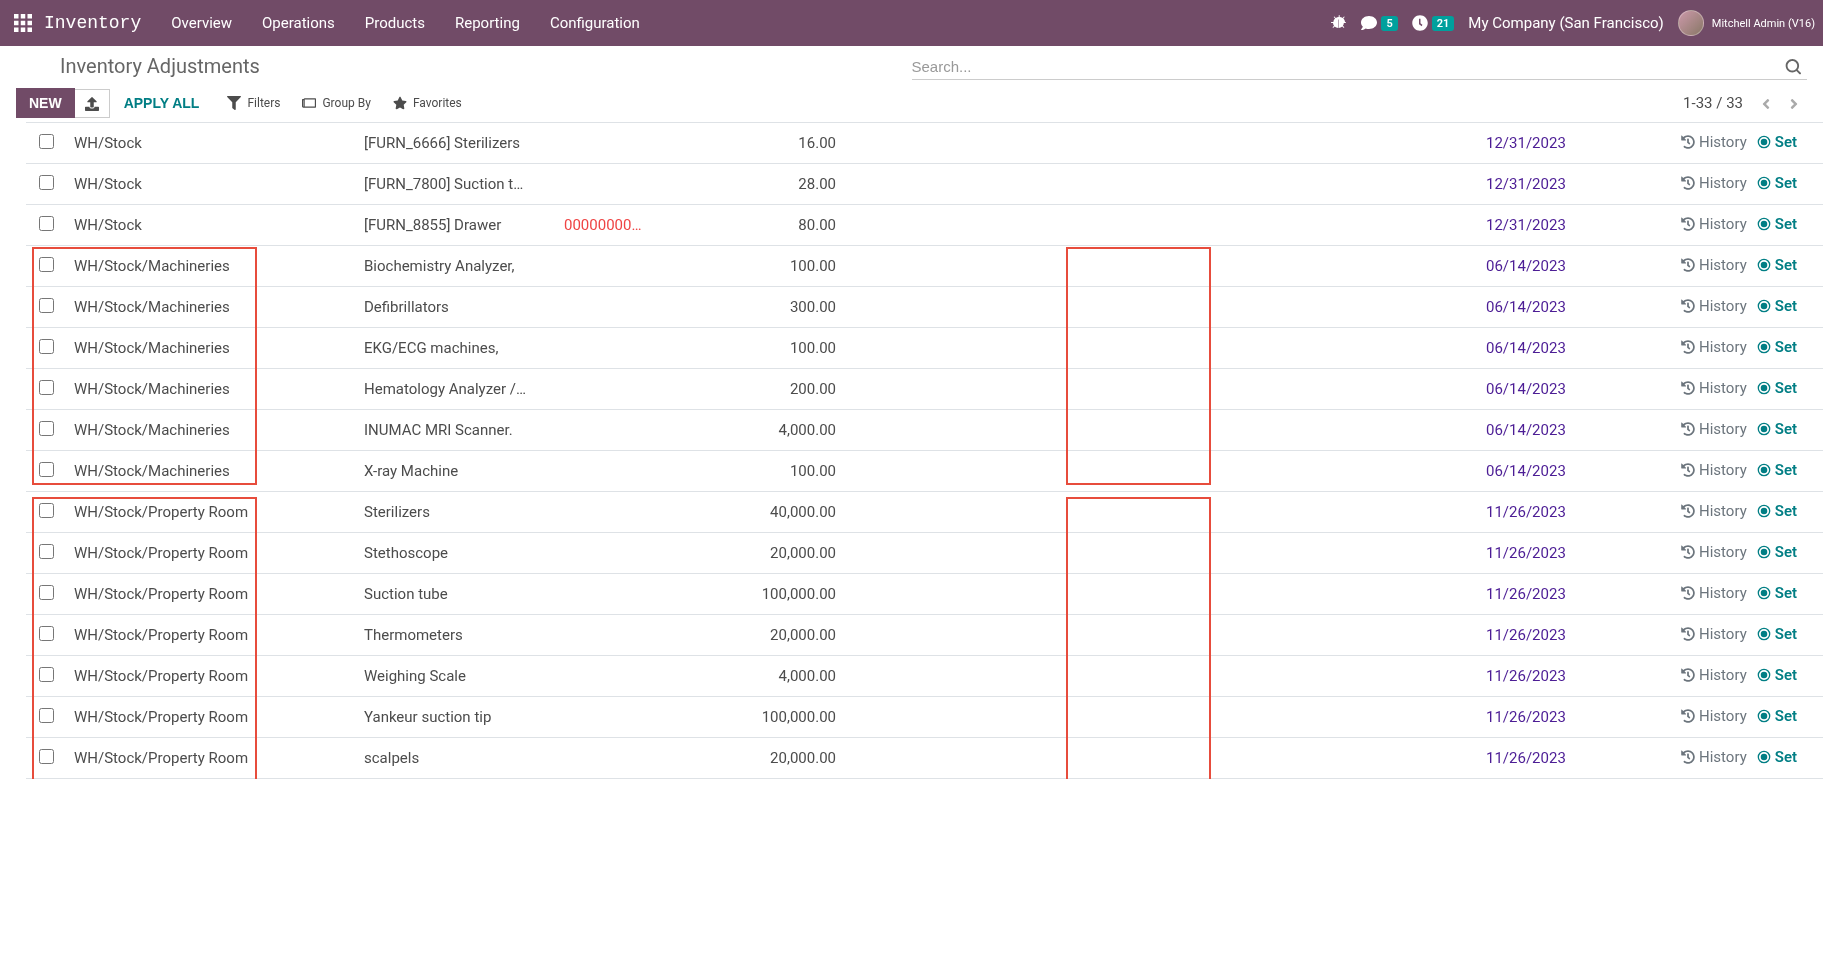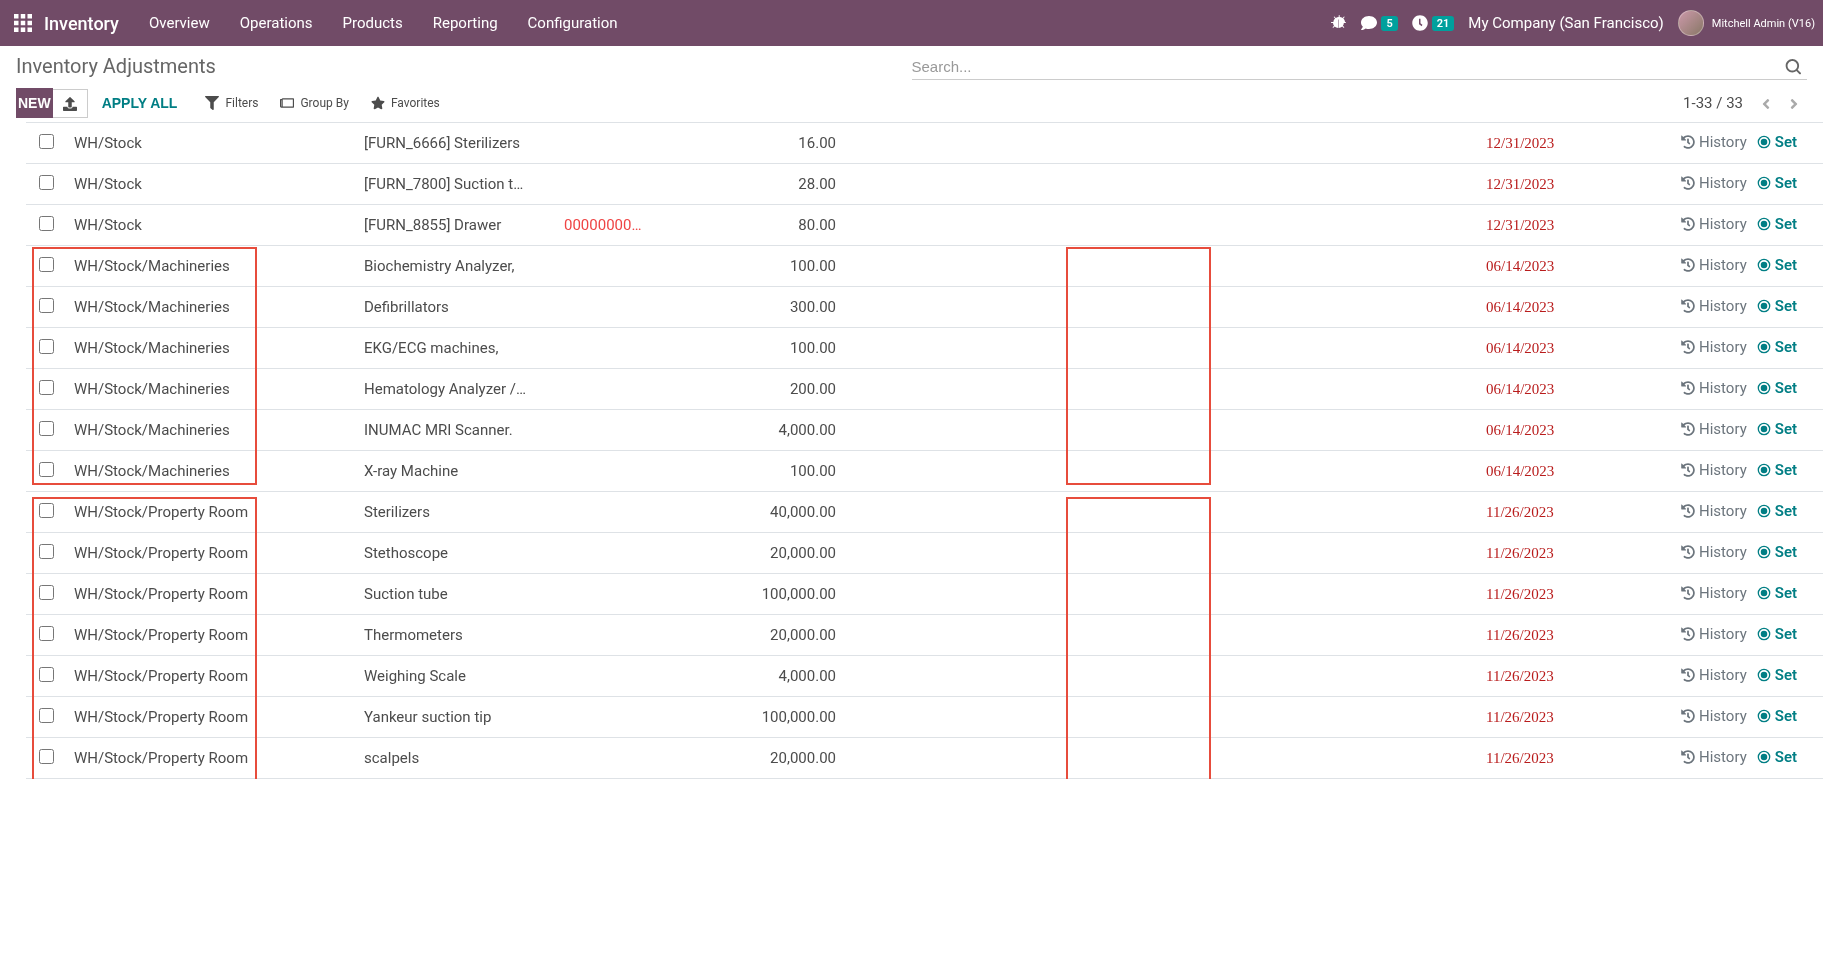--- a/index.html
+++ b/index.html
@@ -1,64 +1,64 @@
 <!DOCTYPE html>
 <html><head>
   <meta charset="utf-8">
   <style>
     * { margin: 0; padding: 0; box-sizing: border-box; }
     body { font-family: -apple-system, BlinkMacSystemFont, "Segoe UI", Roboto, "Helvetica Neue", sans-serif; font-size: 14px; color: #4c4c4c; background: #fff; }
     
     .navbar { background: #714B67; height: 46px; display: flex; align-items: center; padding: 0 8px; color: #fff; }
     .nav-apps { width: 30px; height: 30px; display: flex; align-items: center; justify-content: center; cursor: pointer; }
     .nav-apps svg { width: 18px; height: 18px; fill: #fff; }
-    .nav-brand { font-size: 18px; font-weight: 500; margin: 0 18px 0 6px; }
+    .nav-brand { font-size: 18px; font-weight: 500; margin: 0 18px 0 6px; font-family: Liberation Mono, monospace; }
     .nav-menu { display: flex; gap: 6px; }
     .nav-item { padding: 6px 12px; font-size: 15px; cursor: pointer; color: #fff; }
     .nav-right { margin-left: auto; display: flex; align-items: center; gap: 14px; }
     .nav-right-item { display: flex; align-items: center; gap: 4px; cursor: pointer; font-size: 15px; }
     .badge { background: #00A09D; color: #fff; font-size: 11px; padding: 1px 5px; border-radius: 3px; font-weight: 600; }
     .nav-company { font-size: 15px; }
     .nav-user { display: flex; align-items: center; gap: 8px; font-size: 11px; }
     .avatar { width: 26px; height: 26px; border-radius: 50%; background: linear-gradient(135deg, #c9a 0%, #876 100%); border: 1px solid rgba(255,255,255,0.3); }
     
     .control-panel { padding: 8px 16px 0 16px; }
     .cp-top { display: flex; align-items: flex-start; margin-bottom: 8px; }
     .cp-top-left { flex: 1; }
-    .page-title { font-size: 20px; color: #666; font-weight: 400; }
+    .page-title { font-size: 20px; color: #666; font-weight: 400; margin-left: 44px; }
     .cp-top-right { flex: 1; display: flex; align-items: center; }
     .search-box { flex: 1; display: flex; align-items: center; border-bottom: 1px solid #ccc; padding: 4px 0; }
     .search-input { flex: 1; border: none; outline: none; font-size: 15px; color: #666; background: transparent; }
     .search-input::placeholder { color: #999; }
     .search-icon { color: #666; padding: 0 6px; }
     
     .cp-bottom { display: flex; align-items: center; margin-top: 6px; }
     .cp-bottom-left { display: flex; align-items: center; gap: 0; }
-    .btn-new { background: #714B67; color: #fff; border: 1px solid #714B67; padding: 6px 1px; font-weight: 600; cursor: pointer; font-size: 14px; }
+    .btn-new { background: #714B67; color: #fff; border: 1px solid #714B67; padding: 6px 12px; font-weight: 600; cursor: pointer; font-size: 14px; }
     .btn-upload { background: #fff; color: #4c4c4c; border: 1px solid #ccc; border-left: none; padding: 6px 10px; cursor: pointer; }
     .btn-applyall { background: transparent; color: #017E84; border: none; padding: 6px 14px; font-weight: 600; cursor: pointer; font-size: 14px; }
     .cp-bottom-right { flex: 1; display: flex; align-items: center; justify-content: space-between; padding-left: 14px; }
     .search-options { display: flex; gap: 22px; }
     .search-opt { display: flex; align-items: center; gap: 6px; cursor: pointer; color: #4c4c4c; font-size: 12px; }
     .pager-area { display: flex; align-items: center; gap: 10px; color: #4c4c4c; }
     .pager-text { font-size: 15px; }
     .pager-nav { display: flex; gap: 2px; }
     .pager-btn { color: #aaa; padding: 2px 5px; cursor: pointer; }
     
     .list-table { width: 100%; border-collapse: collapse; margin-top: 4px; }
     .list-table td { padding: 10px 8px; border-bottom: 1px solid #dee2e6; vertical-align: middle; font-size: 15px; }
     .list-table tr:first-child td { border-top: 1px solid #dee2e6; }
     .col-check { width: 40px; text-align: center; }
     .col-check input { width: 15px; height: 15px; cursor: pointer; }
     .col-loc { width: 290px; color: #4c4c4c; }
     .col-prod { width: 200px; color: #4c4c4c; white-space: nowrap; overflow: hidden; text-overflow: ellipsis; max-width: 200px; }
     .col-lot { width: 120px; color: #ef4444; white-space: nowrap; overflow: hidden; text-overflow: ellipsis; max-width: 120px; }
     .col-qty { width: 200px; text-align: right; padding-right: 40px !important; color: #4c4c4c; }
     .col-spacer { }
-    .col-date { width: 170px; color: #b91c1c; font-family: Liberation Serif, serif; }
+    .col-date { width: 170px; color: #4c1d95; }
     .col-actions { width: 175px; text-align: right; white-space: nowrap; padding-right: 26px !important; }
     .btn-history { color: #6c757d; display: inline-flex; align-items: center; gap: 4px; margin-right: 10px; cursor: pointer; }
     .btn-set { color: #017E84; font-weight: 600; display: inline-flex; align-items: center; gap: 4px; cursor: pointer; }
     
     .highlight-box { position: absolute; border: 2px solid #e74c3c; pointer-events: none; z-index: 10; }
     .content-wrap { position: relative; padding-left: 26px; }
     
     svg.icon { width: 14px; height: 14px; fill: currentColor; vertical-align: middle; }
     svg.icon-md { width: 16px; height: 16px; fill: currentColor; vertical-align: middle; }
   </style>

